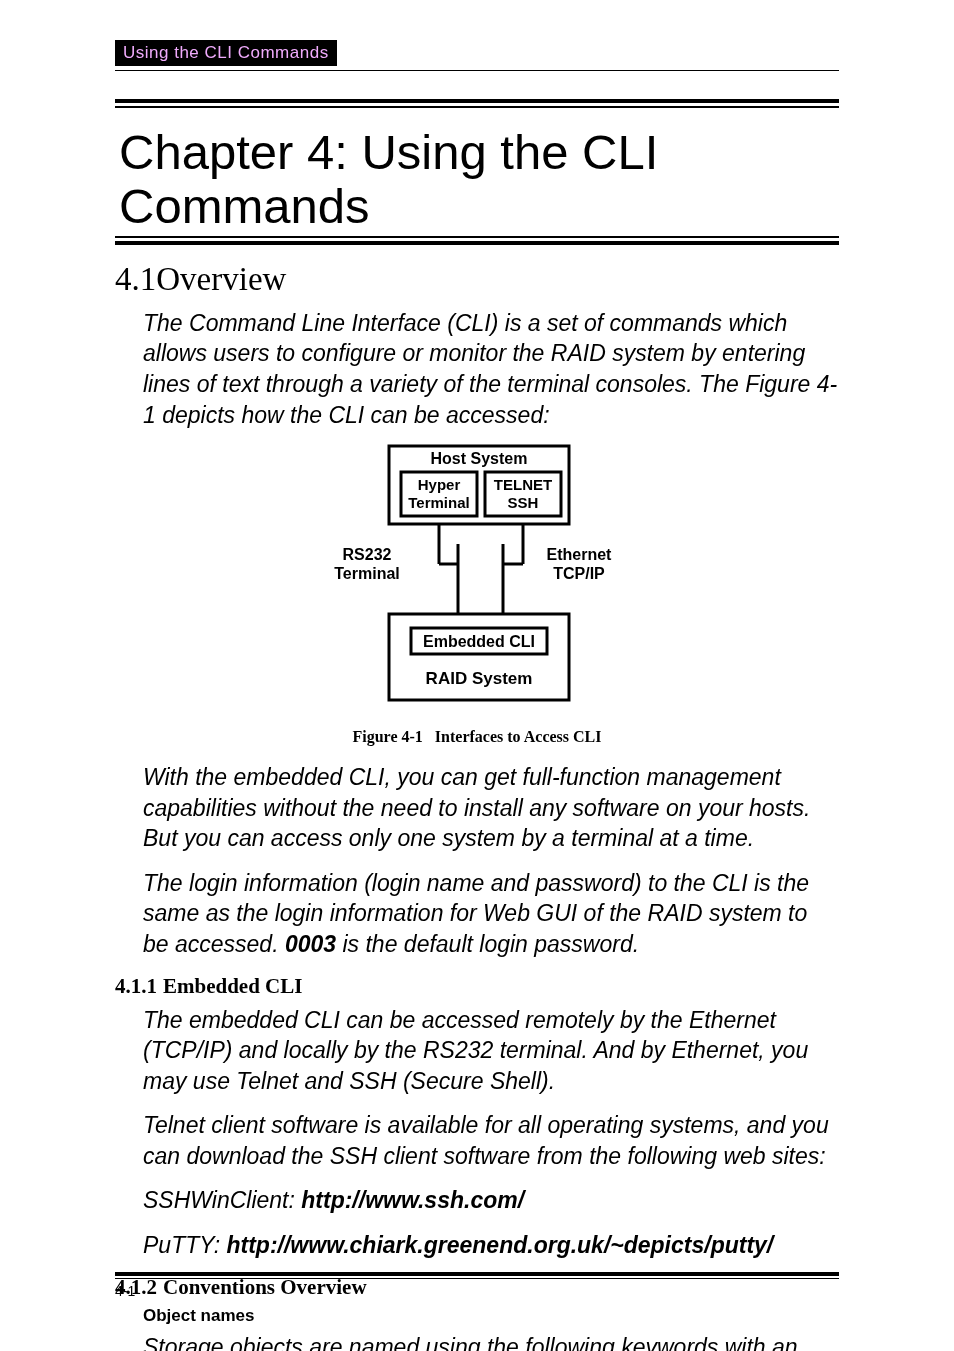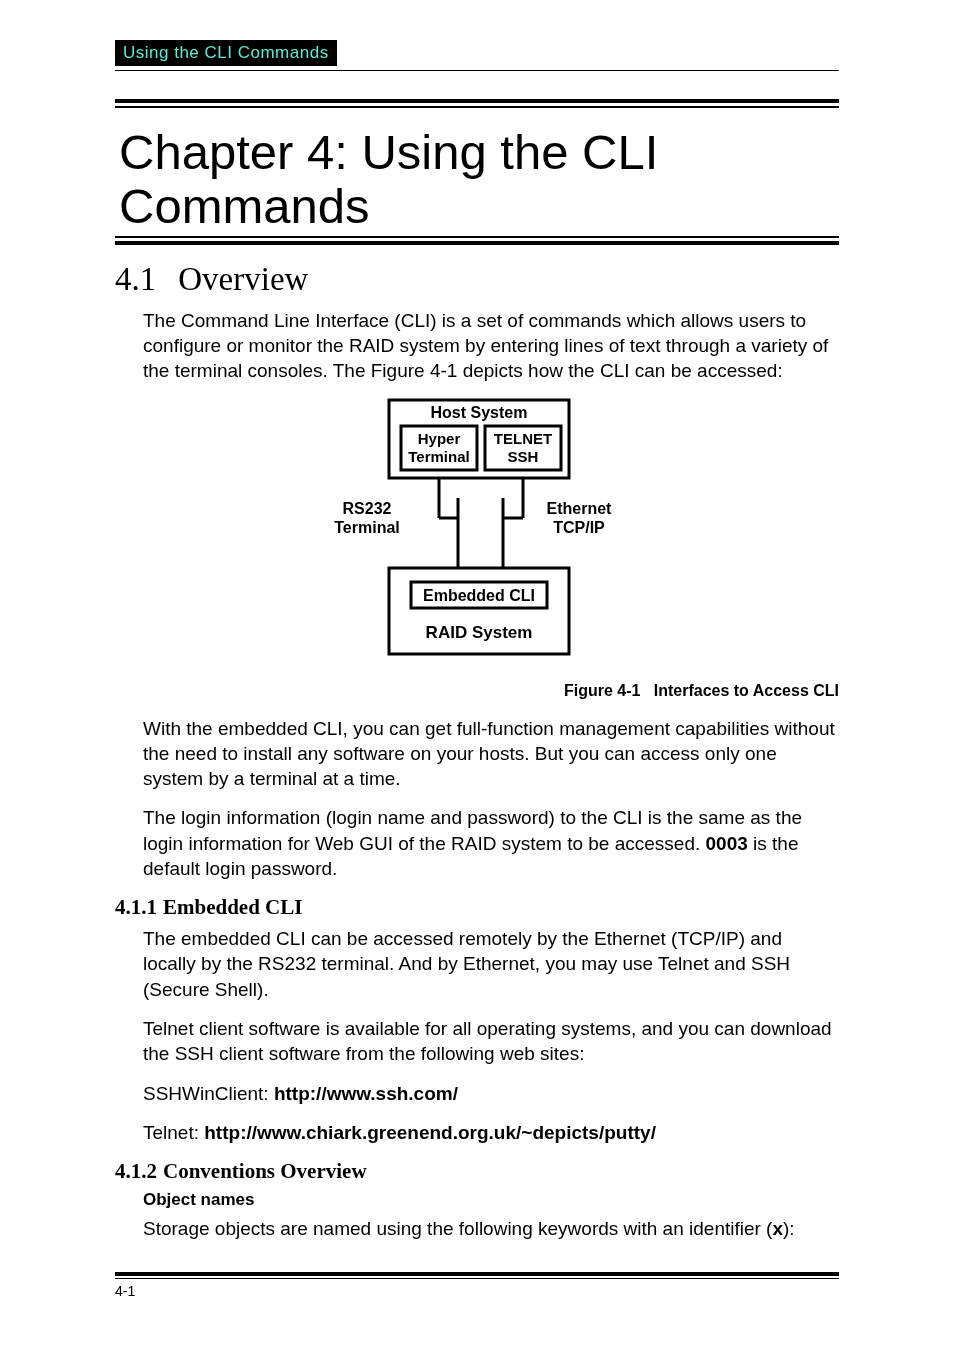--- a/index.html
+++ b/index.html
@@ -9,21 +9,21 @@
     height: 1351px;
     position: relative;
     font-family: "Century Gothic", "Trebuchet MS", sans-serif;
     color: #000;
   }
   .page {
     padding: 40px 115px 0 115px;
   }
   .running-header {
     background: #000;
-    color: #5eead4;
+    color: #f0abfc;
     font-family: Impact, "Arial Black", sans-serif;
     font-size: 17px;
     letter-spacing: 0.5px;
     padding: 3px 8px 3px 8px;
     display: inline-block;
     margin-bottom: 4px;
   }
   .header-rule {
     border: none;
     border-top: 1px solid #000;
@@ -50,41 +50,42 @@
   .section-num {
     font-family: "Times New Roman", serif;
     font-size: 33px;
   }
   .section-title {
     font-family: "Times New Roman", serif;
     font-size: 33px;
   }
   .section-row {
     display: flex;
-    gap: 22px;
+    gap: 0;
     align-items: flex-end;
     margin-bottom: 10px;
   }
   .body {
-    font-size: 19px;
+    font-size: 23px;
     line-height: 1.33;
     margin-left: 28px;
     margin-bottom: 14px;
     font-family: "Century Gothic", "Trebuchet MS", sans-serif;
+    font-style: italic;
   }
   .body strong { font-weight: bold; }
   .figure-wrap {
     display: flex;
     justify-content: center;
     margin: 10px 0 6px 0;
   }
   .figure svg { display: block; }
   .figure-caption {
-    text-align: right;
-    font-family: Liberation Sans, sans-serif;
+    text-align: center;
+    font-family: Liberation Serif, serif;
     font-weight: bold;
     font-size: 16px;
     margin: 12px 0 16px 0;
   }
   .subsection-row {
     font-family: "Times New Roman", serif;
     font-weight: bold;
     font-size: 21px;
     margin-top: 4px;
     margin-bottom: 6px;
@@ -190,21 +191,21 @@
   </div>
 
   <p class="body">The embedded CLI can be accessed remotely by the Ethernet (TCP/IP) and locally by the RS232 terminal. And by Ethernet, you may use Telnet and SSH (Secure Shell).</p>
   <p class="body">Telnet client software is available for all operating systems, and you can download the SSH client software from the following web sites:</p>
 
   <p class="body">
     <span>SSHWinClient: </span><strong>http://www.ssh.com/</strong>
   </p>
 
   <p class="body">
-    <span>Telnet: </span><strong>http://www.chiark.greenend.org.uk/~depicts/putty/</strong>
+    <span>PuTTY: </span><strong>http://www.chiark.greenend.org.uk/~depicts/putty/</strong>
   </p>
 
   <div class="subsection-row">
     <span class="num">4.1.2</span><span>Conventions Overview</span>
   </div>
 
   <div class="subsub">Object names</div>
 
   <p class="body">
     <span>Storage objects are named using the following keywords with an identifier (</span><strong>x</strong><span>):</span>

